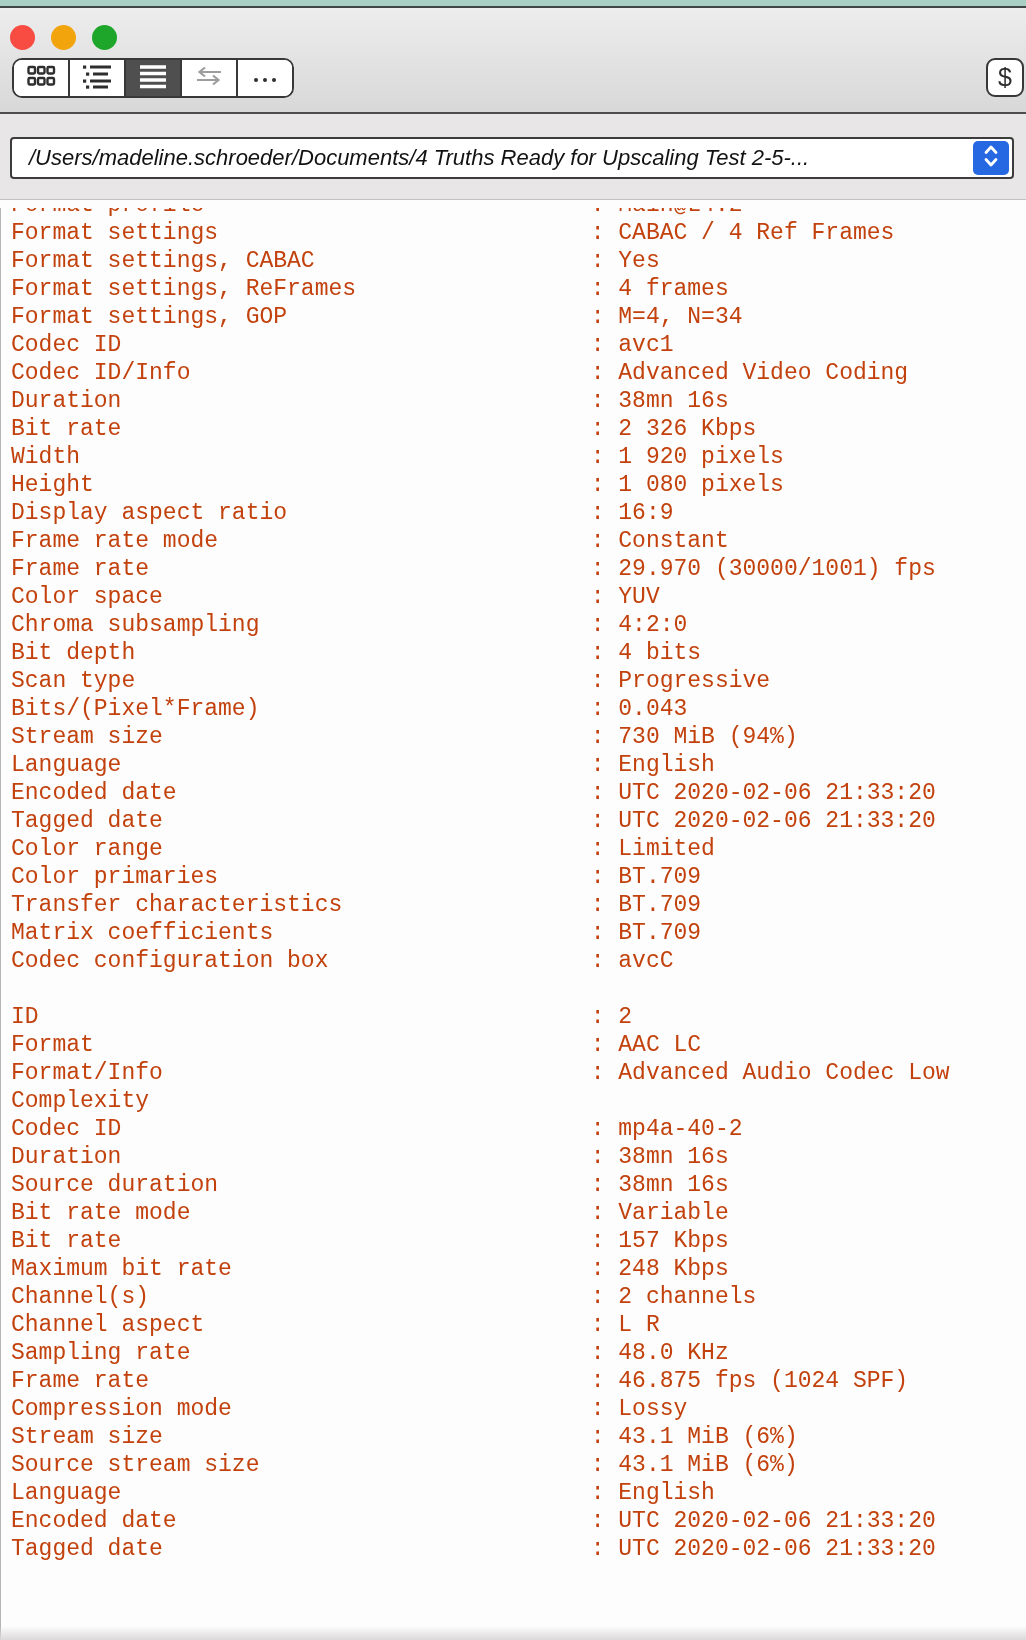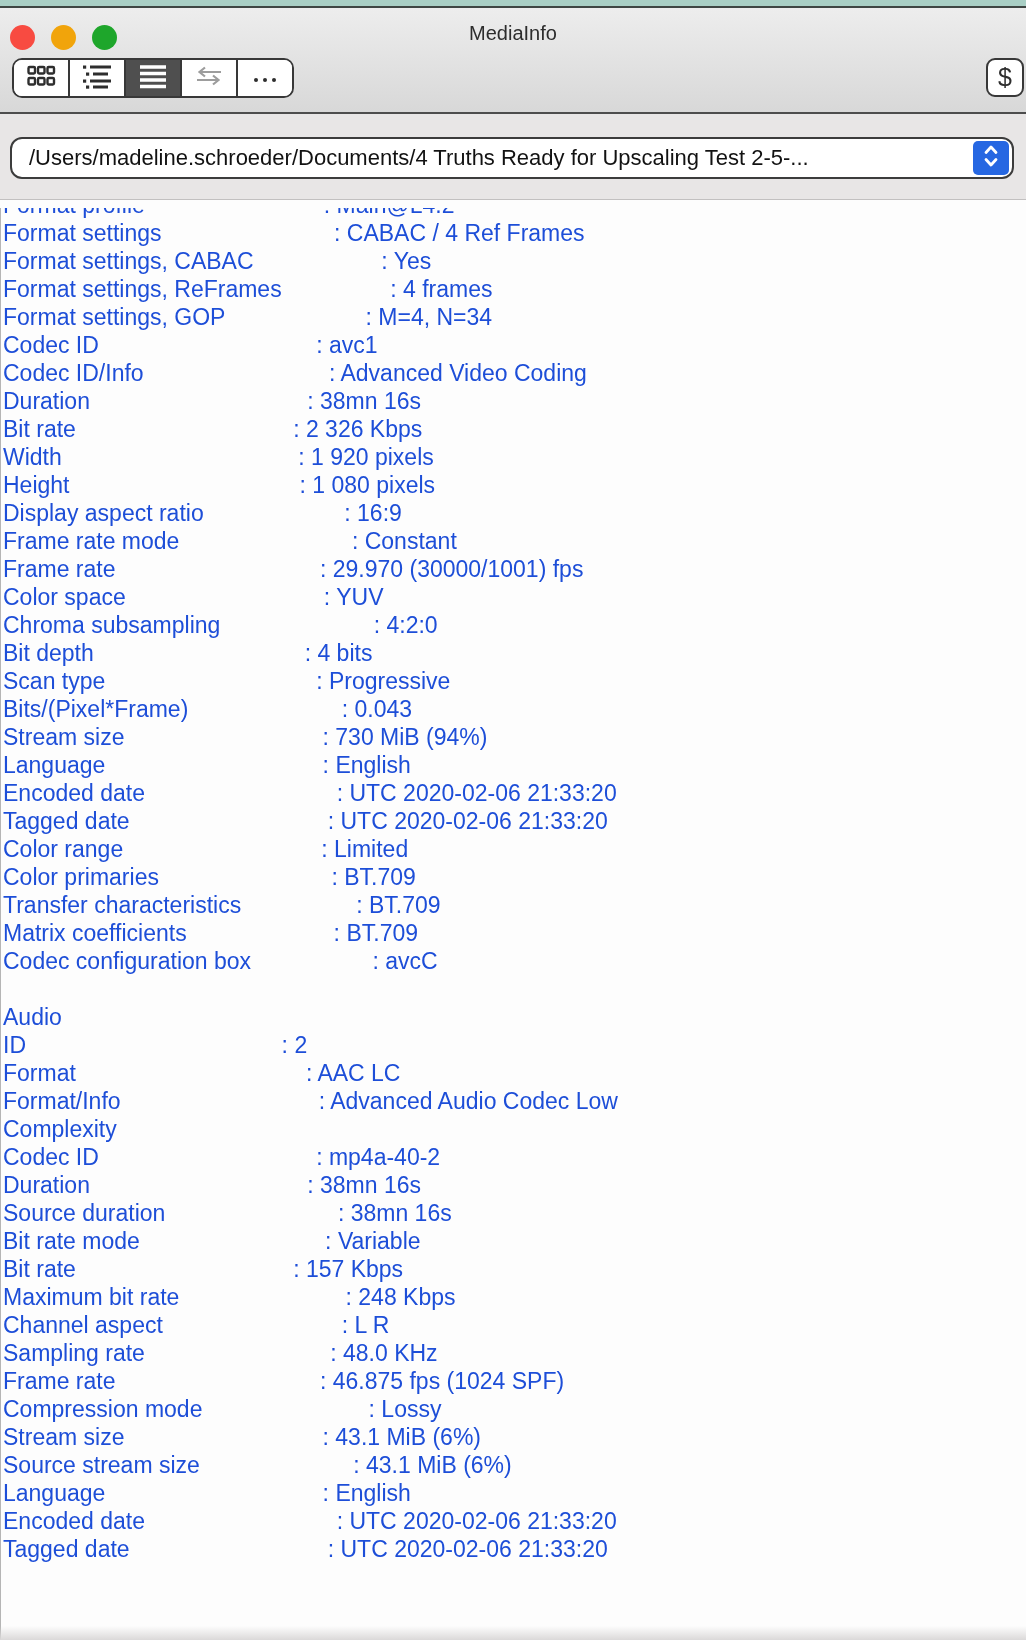--- a/index.html
+++ b/index.html
@@ -23,45 +23,44 @@
   .segment:last-child{border-right:none;}
   .segment.selected{background:#4f4f4f;}
 
   .donate-btn{position:absolute;top:50px;right:2px;width:38px;height:39px;box-sizing:border-box;
     border:2px solid #383838;border-radius:9px;background:#fff;
     font-size:25px;color:#2e2e2e;display:flex;align-items:center;justify-content:center;}
 
   
   .pathbar{position:relative;height:85px;background:#e8e6e6;border-bottom:1px solid #c2c0c0;}
   .path-select{position:absolute;left:10px;right:12px;top:23px;height:42px;box-sizing:border-box;
-    background:#fff;border:2px solid #3c3c3c;border-radius:12px;display:flex;align-items:center;}
+    background:#fff;border:2px solid #3c3c3c;border-radius:4px;display:flex;align-items:center;font-style:italic;}
   .path-text{flex:1;padding-left:17px;font-size:22px;color:#121212;white-space:nowrap;overflow:hidden;}
   .popup-btn{width:36px;height:34px;margin-right:3px;flex:0 0 auto;background:#2667e2;border-radius:5px;
     display:flex;align-items:center;justify-content:center;}
 
   
   .report-area{position:absolute;top:200px;left:0;right:0;bottom:0;background:#fdfdfd;overflow:hidden;border-left:1px solid #b5b5b5;}
-  .report{margin:-17px 0 0 2px;font-family:Liberation Sans, sans-serif;font-size:23px;color:#1d4ed8;}
+  .report{margin:-17px 0 0 10px;font-family:Liberation Mono, monospace;font-size:23px;color:#c2410c;}
   .report-row{height:28px;line-height:28px;white-space:pre;}
   .bottom-fade{position:absolute;left:0;right:0;bottom:0;height:14px;background:linear-gradient(rgba(225,223,223,0),#dbd9d9);}
 </style>
 </head>
 <body>
 
 <div class="desktop-strip"></div>
 
 <div class="window">
 
   <div class="chrome">
     <div class="traffic">
       <span class="light" style="background:#f84b41"></span>
       <span class="light" style="background:#f1a40b"></span>
       <span class="light" style="background:#1ea62b"></span>
     </div>
-    <div class="titlebar-title">MediaInfo</div>
 
     <div class="segmented">
       <div class="segment">
         <span>
           <svg width="30" height="24" viewBox="0 0 30 24">
             <g fill="none" stroke="#2e2e2e" stroke-width="2.4">
               <rect x="2.5" y="3" width="6.5" height="6.5" rx="1.2"></rect>
                 <rect x="12" y="3" width="6.5" height="6.5" rx="1.2"></rect>
                 <rect x="21.5" y="3" width="6.5" height="6.5" rx="1.2"></rect>
               <rect x="2.5" y="14" width="6.5" height="6.5" rx="1.2"></rect>
@@ -167,31 +166,31 @@
         <div class="report-row">Stream size                               : 730 MiB (94%)</div>
         <div class="report-row">Language                                  : English</div>
         <div class="report-row">Encoded date                              : UTC 2020-02-06 21:33:20</div>
         <div class="report-row">Tagged date                               : UTC 2020-02-06 21:33:20</div>
         <div class="report-row">Color range                               : Limited</div>
         <div class="report-row">Color primaries                           : BT.709</div>
         <div class="report-row">Transfer characteristics                  : BT.709</div>
         <div class="report-row">Matrix coefficients                       : BT.709</div>
         <div class="report-row">Codec configuration box                   : avcC</div>
         <div class="report-row"></div>
-        <div class="report-row">Audio</div>
         <div class="report-row">ID                                        : 2</div>
         <div class="report-row">Format                                    : AAC LC</div>
         <div class="report-row">Format/Info                               : Advanced Audio Codec Low</div>
         <div class="report-row">Complexity</div>
         <div class="report-row">Codec ID                                  : mp4a-40-2</div>
         <div class="report-row">Duration                                  : 38mn 16s</div>
         <div class="report-row">Source duration                           : 38mn 16s</div>
         <div class="report-row">Bit rate mode                             : Variable</div>
         <div class="report-row">Bit rate                                  : 157 Kbps</div>
         <div class="report-row">Maximum bit rate                          : 248 Kbps</div>
+        <div class="report-row">Channel(s)                                : 2 channels</div>
         <div class="report-row">Channel aspect                            : L R</div>
         <div class="report-row">Sampling rate                             : 48.0 KHz</div>
         <div class="report-row">Frame rate                                : 46.875 fps (1024 SPF)</div>
         <div class="report-row">Compression mode                          : Lossy</div>
         <div class="report-row">Stream size                               : 43.1 MiB (6%)</div>
         <div class="report-row">Source stream size                        : 43.1 MiB (6%)</div>
         <div class="report-row">Language                                  : English</div>
         <div class="report-row">Encoded date                              : UTC 2020-02-06 21:33:20</div>
         <div class="report-row">Tagged date                               : UTC 2020-02-06 21:33:20</div>
       </div>

